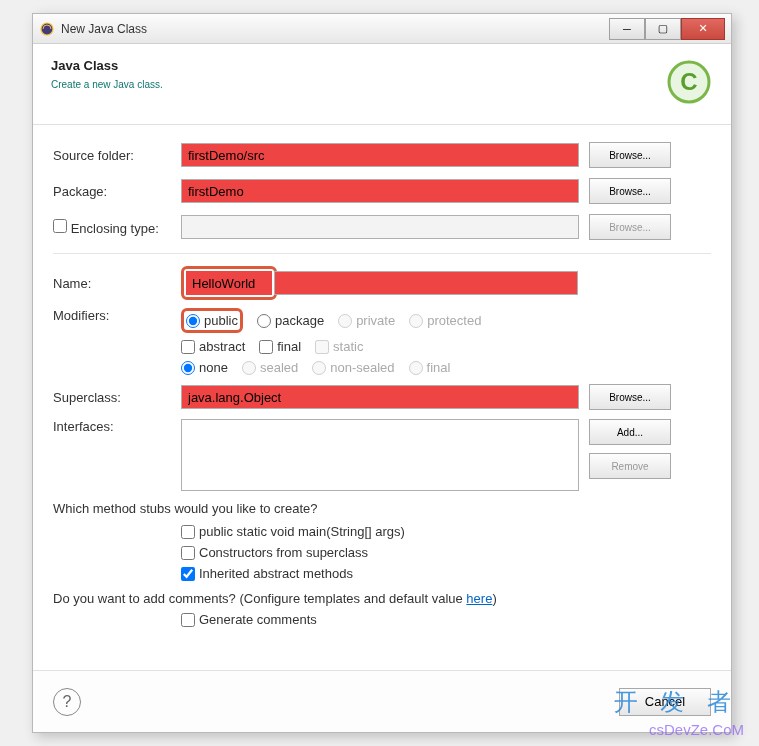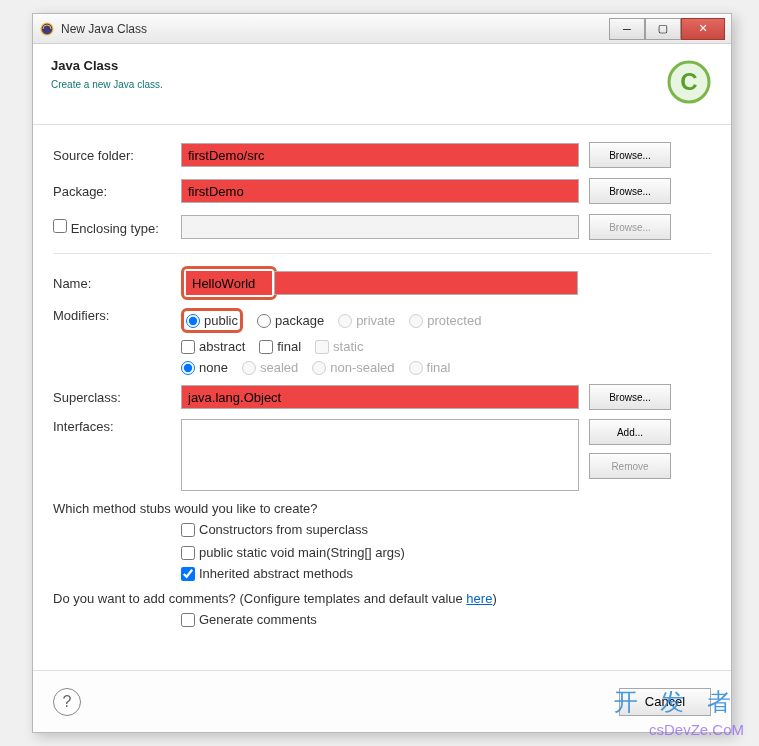--- a/index.html
+++ b/index.html
@@ -171,30 +171,30 @@
     <div class="row" style="align-items:flex-start">
       <span class="lbl">Interfaces:</span>
       <div class="listbox"></div>
       <div class="sidecol">
         <button class="btn">Add...</button>
         <button class="btn" disabled="">Remove</button>
       </div>
     </div>
 
     <p style="margin-top:10px">Which method stubs would you like to create?</p>
+    <div class="indent" style="margin-top:8px">
+      <label class="chk-item">
+          <input type="checkbox" style="">
+          <span>public static void main(String[] args)</span>
+        </label>
+    </div>
     <div class="indent" style="margin-top:6px">
       <label class="chk-item">
           <input type="checkbox" style="">
           <span>Constructors from superclass</span>
-        </label>
-    </div>
-    <div class="indent" style="margin-top:8px">
-      <label class="chk-item">
-          <input type="checkbox" style="">
-          <span>public static void main(String[] args)</span>
         </label>
     </div>
     <div class="indent" style="margin-top:6px">
       <label class="chk-item">
           <input type="checkbox" checked="" style="">
           <span>Inherited abstract methods</span>
         </label>
     </div>
 
     <p style="margin-top:10px">

